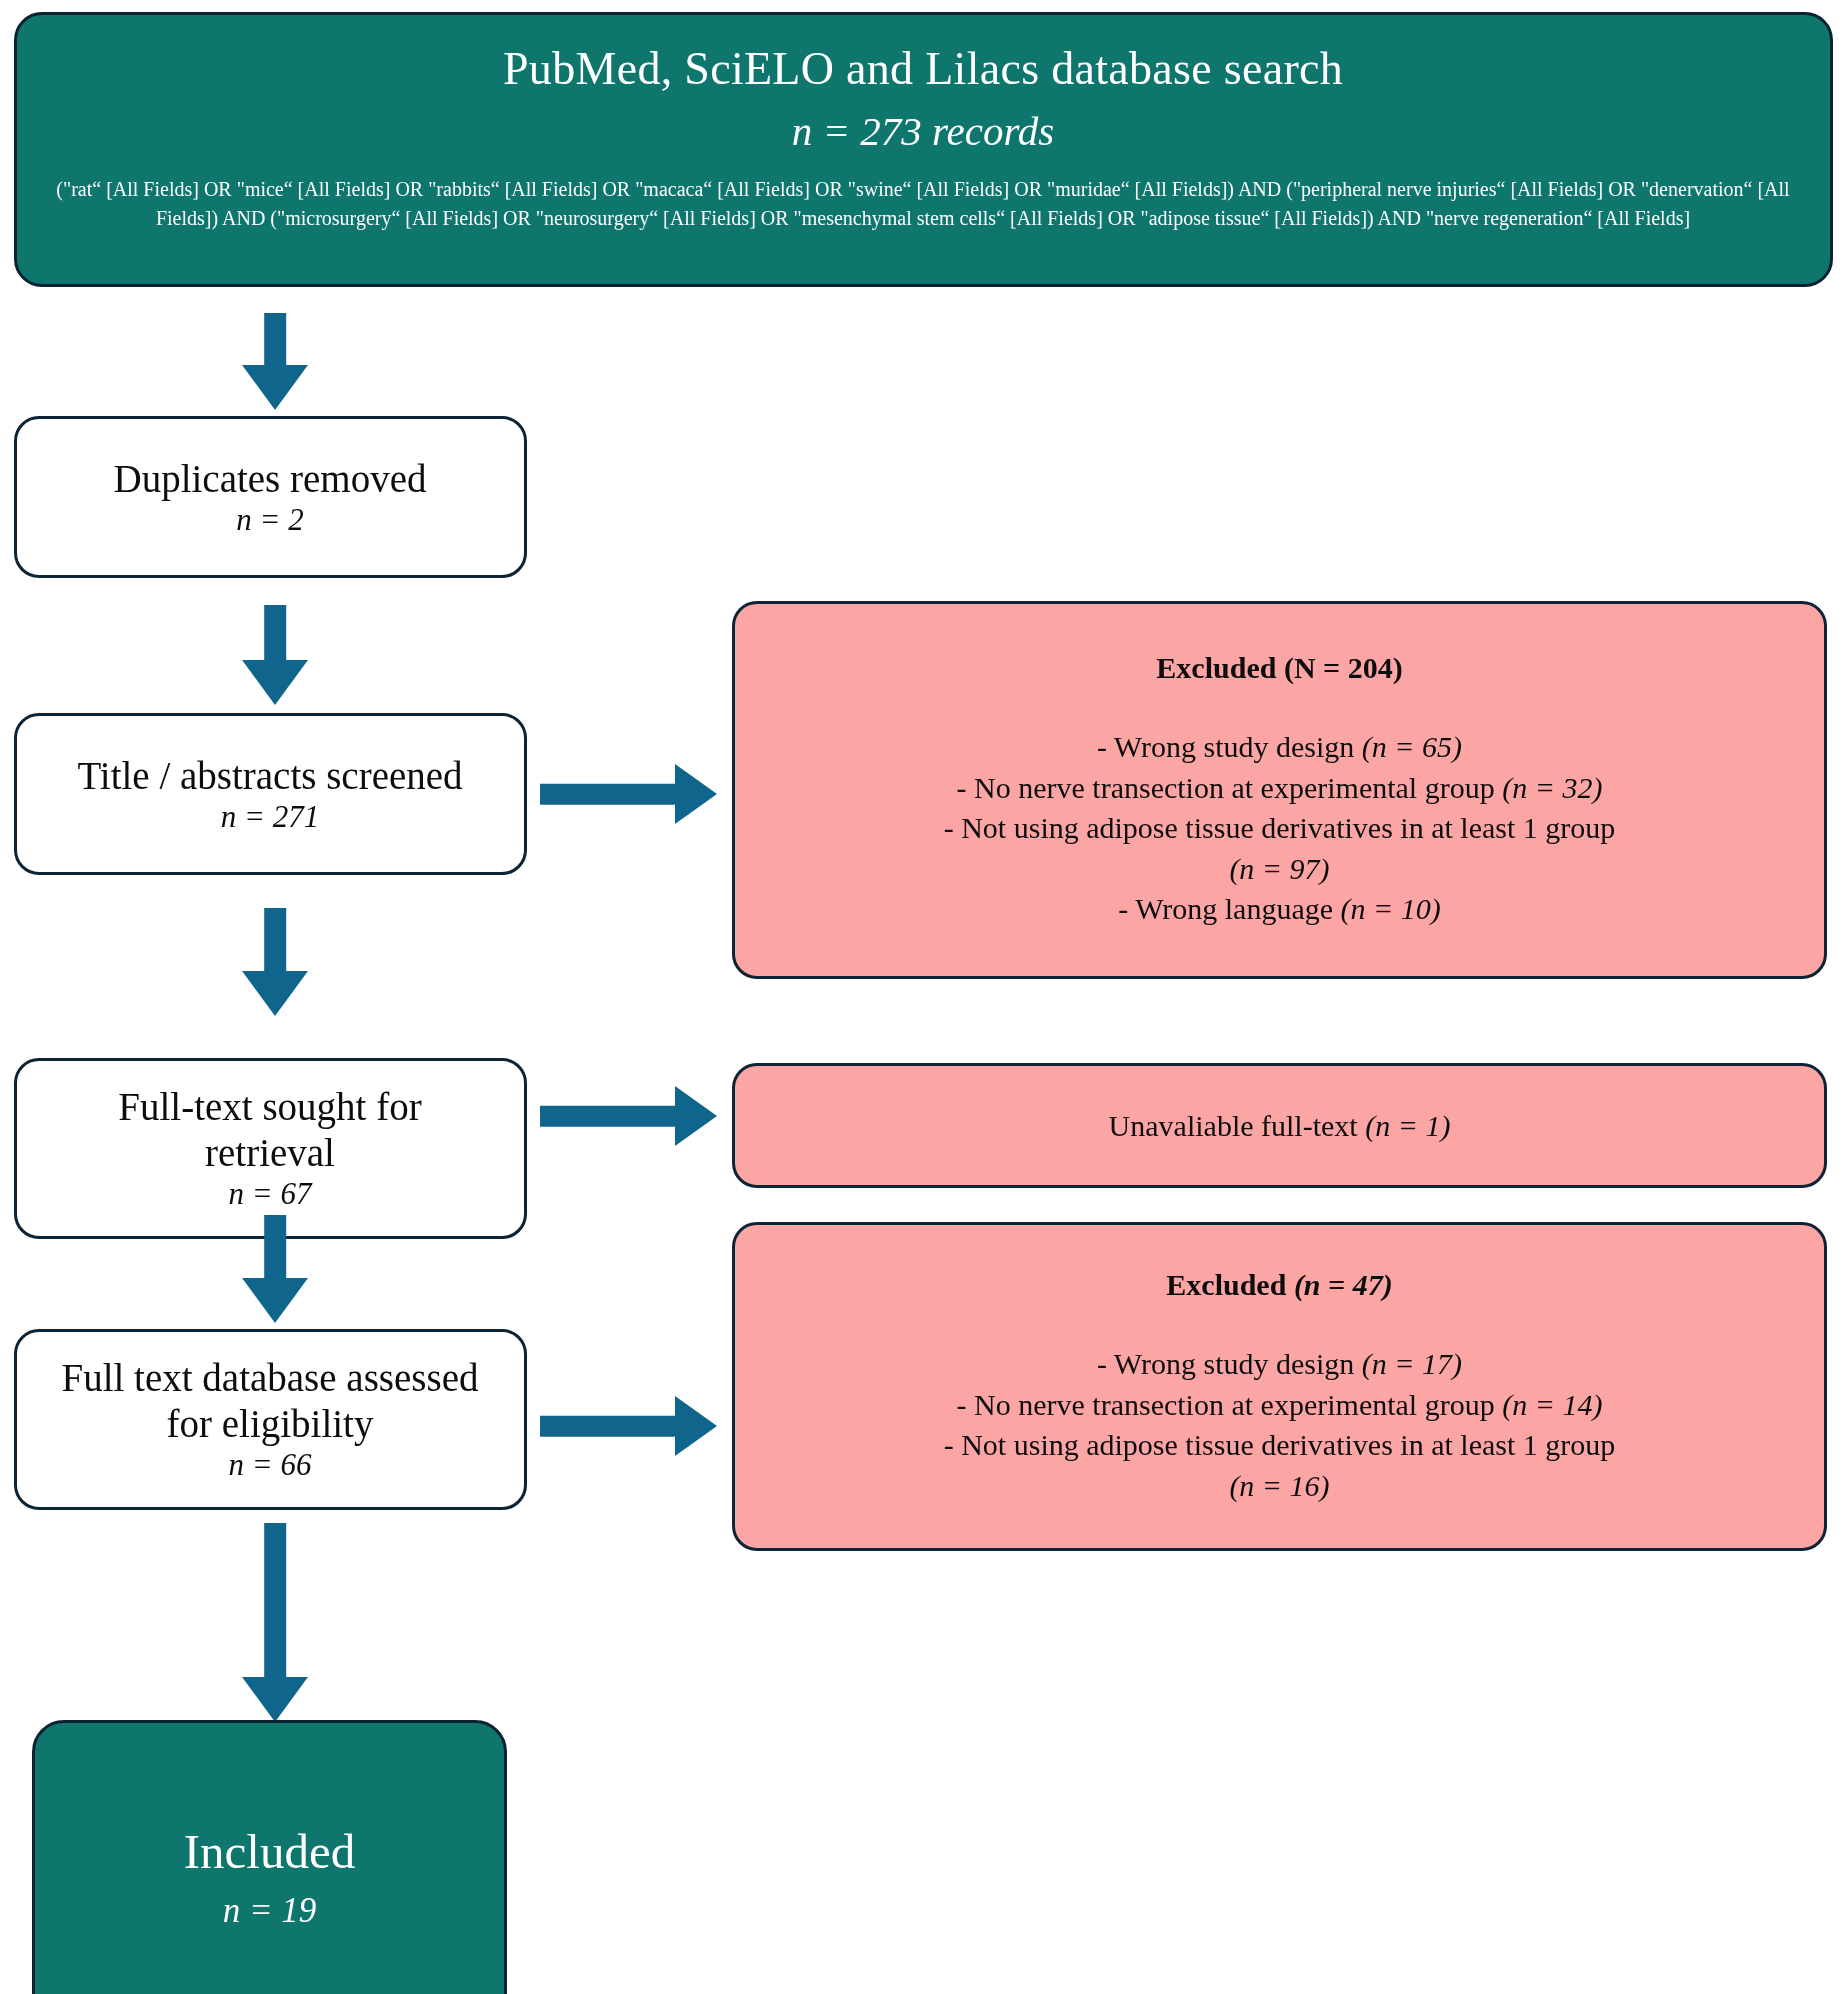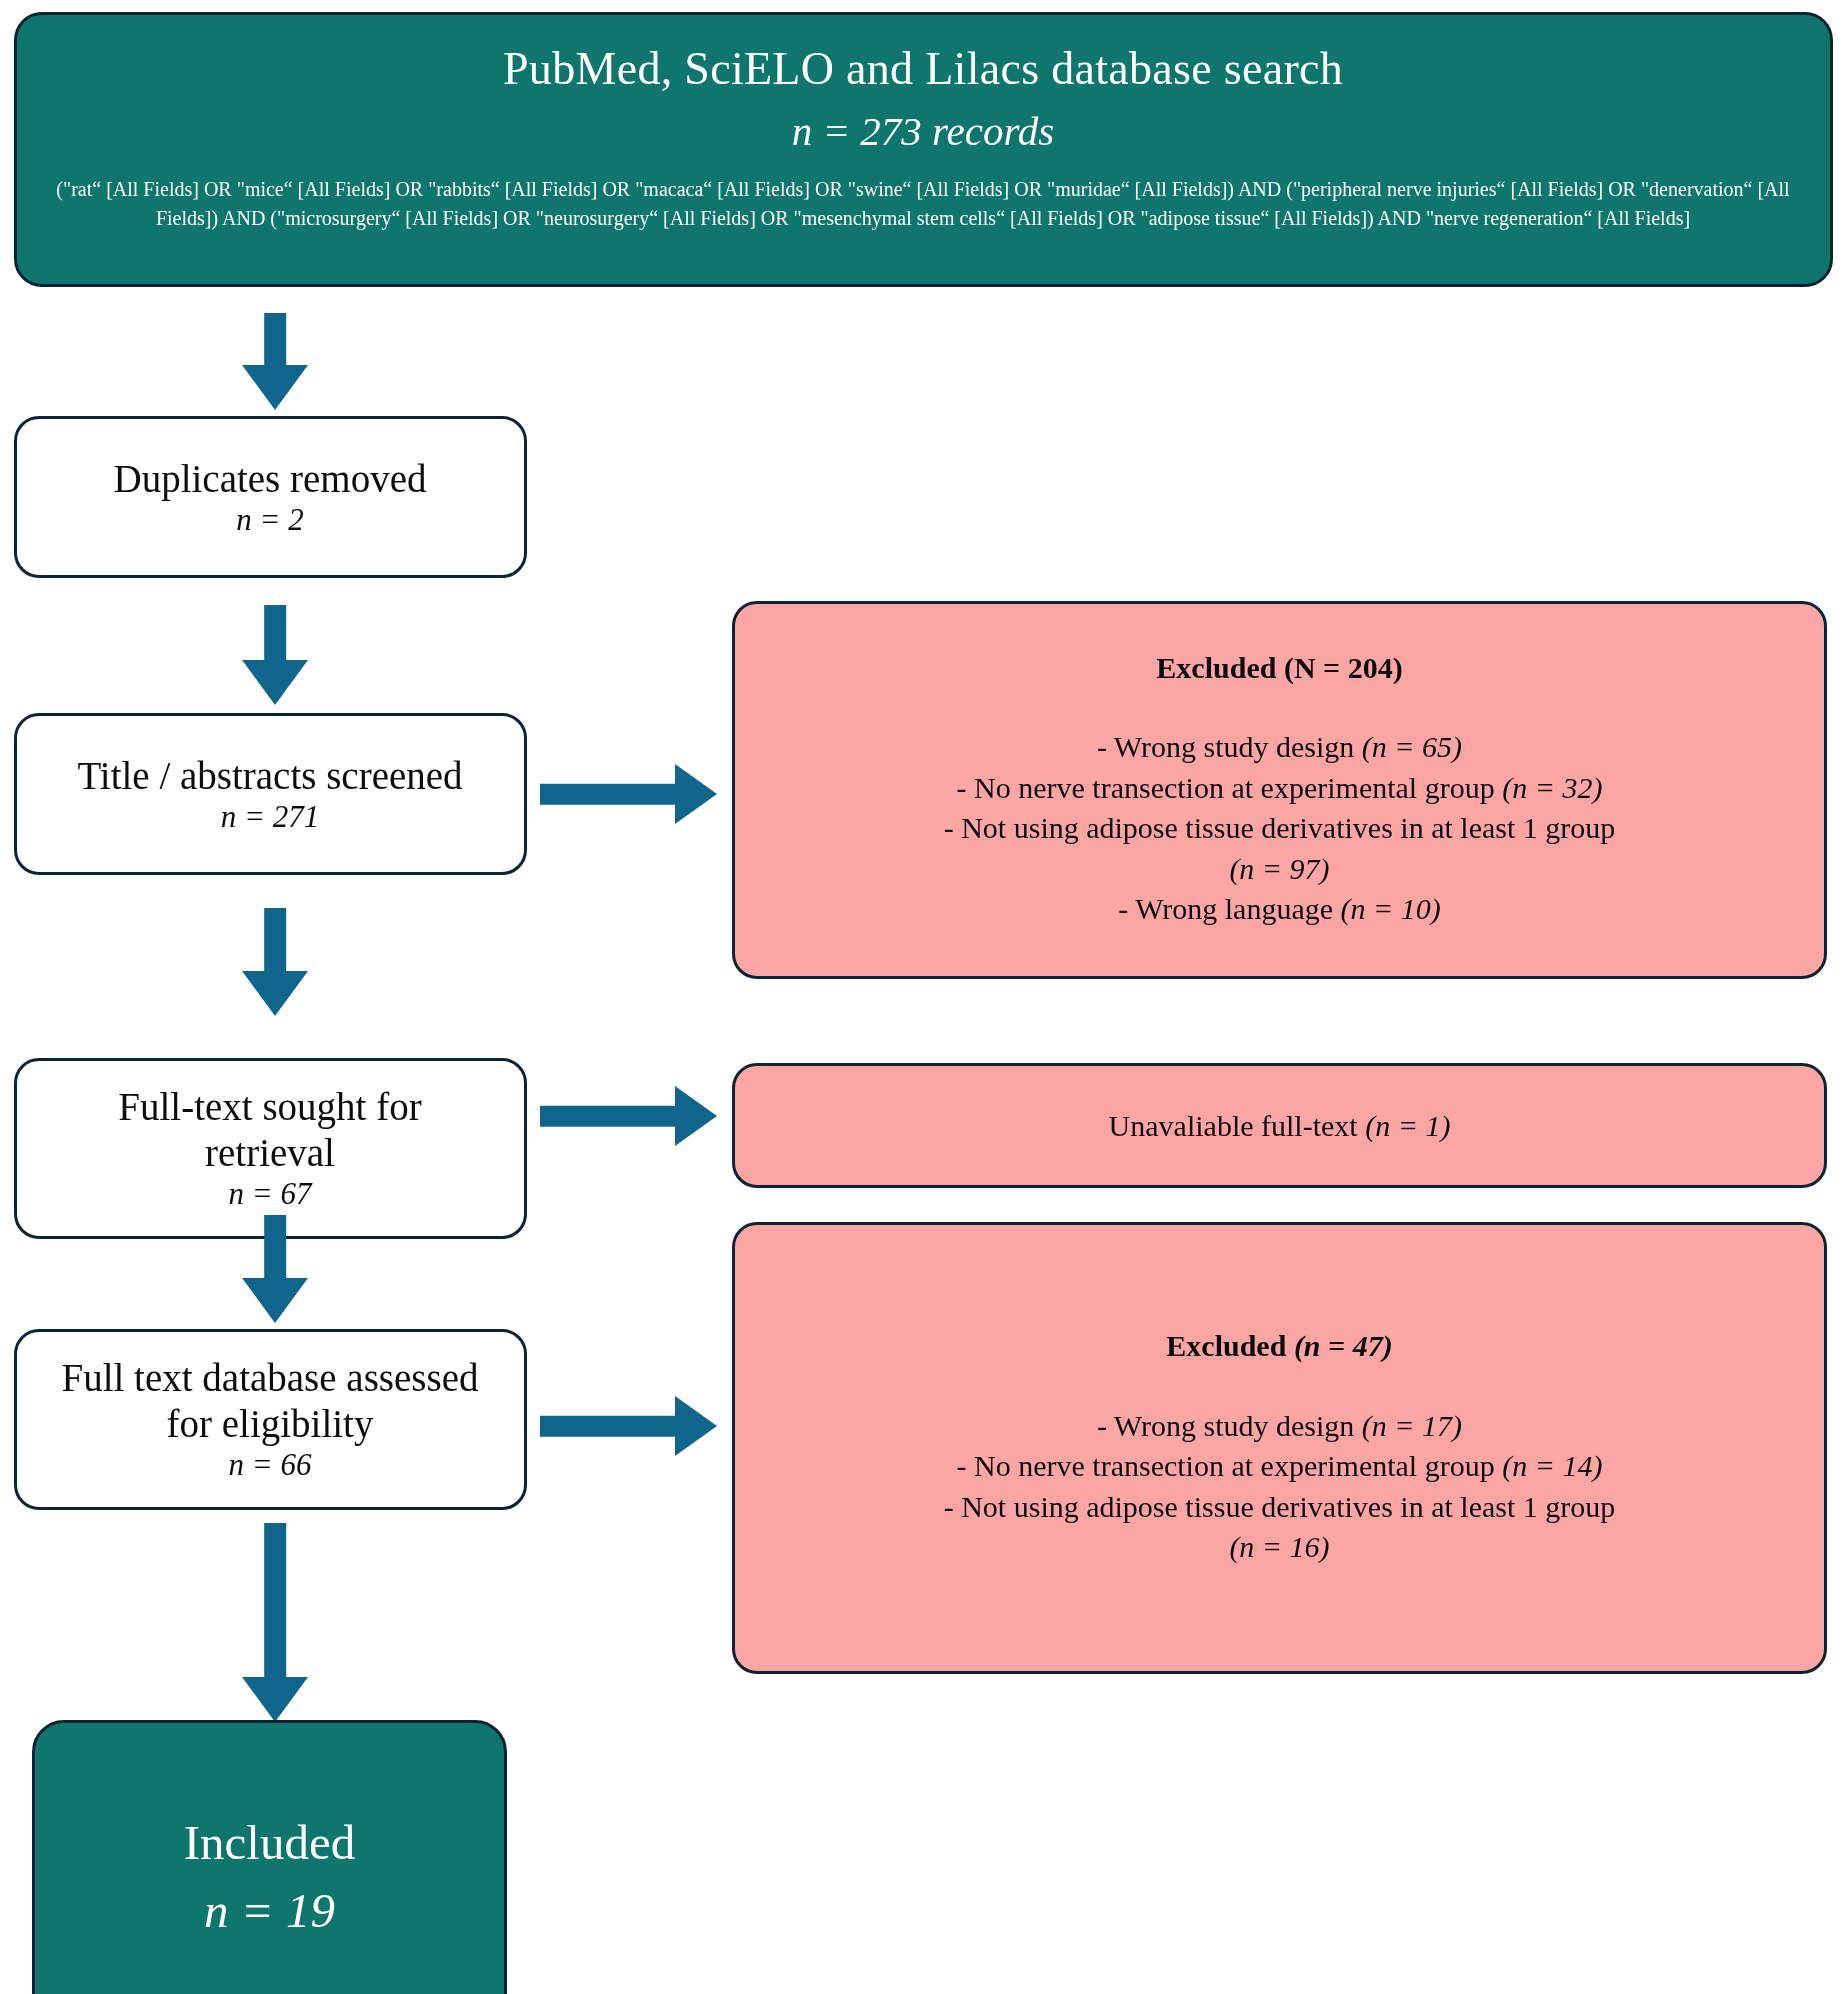--- a/index.html
+++ b/index.html
@@ -95,30 +95,30 @@
     top: 1720px;
     width: 475px;
     height: 314px;
     border-radius: 32px;
   }
 
   .bx-line    { font-size: 39px; }
   .bx-count   { font-size: 31px; font-style: italic; }
 
   #box-included .bx-line  { font-size: 49px; }
-  #box-included .bx-count { font-size: 49px; margin-top: 9.7px; }
+  #box-included .bx-count { font-size: 35px; margin-top: 9.7px; }
 
   
   .right-box {
     left: 732px;
     width: 1095px;
   }
   #box-excl1 { top: 601px; height: 378px; }
   #box-unavail { top: 1063px; height: 125px; border-radius: 25px; }
-  #box-excl2 { top: 1222px; height: 452px; }
+  #box-excl2 { top: 1222px; height: 329px; }
 
   .excl-head {
     font-size: 30px;
     font-weight: bold;
     margin-bottom: 42px;
   }
   .excl-head .ital { font-style: italic; }
   .excl-list {
     font-size: 30px;
     line-height: 1.35;

